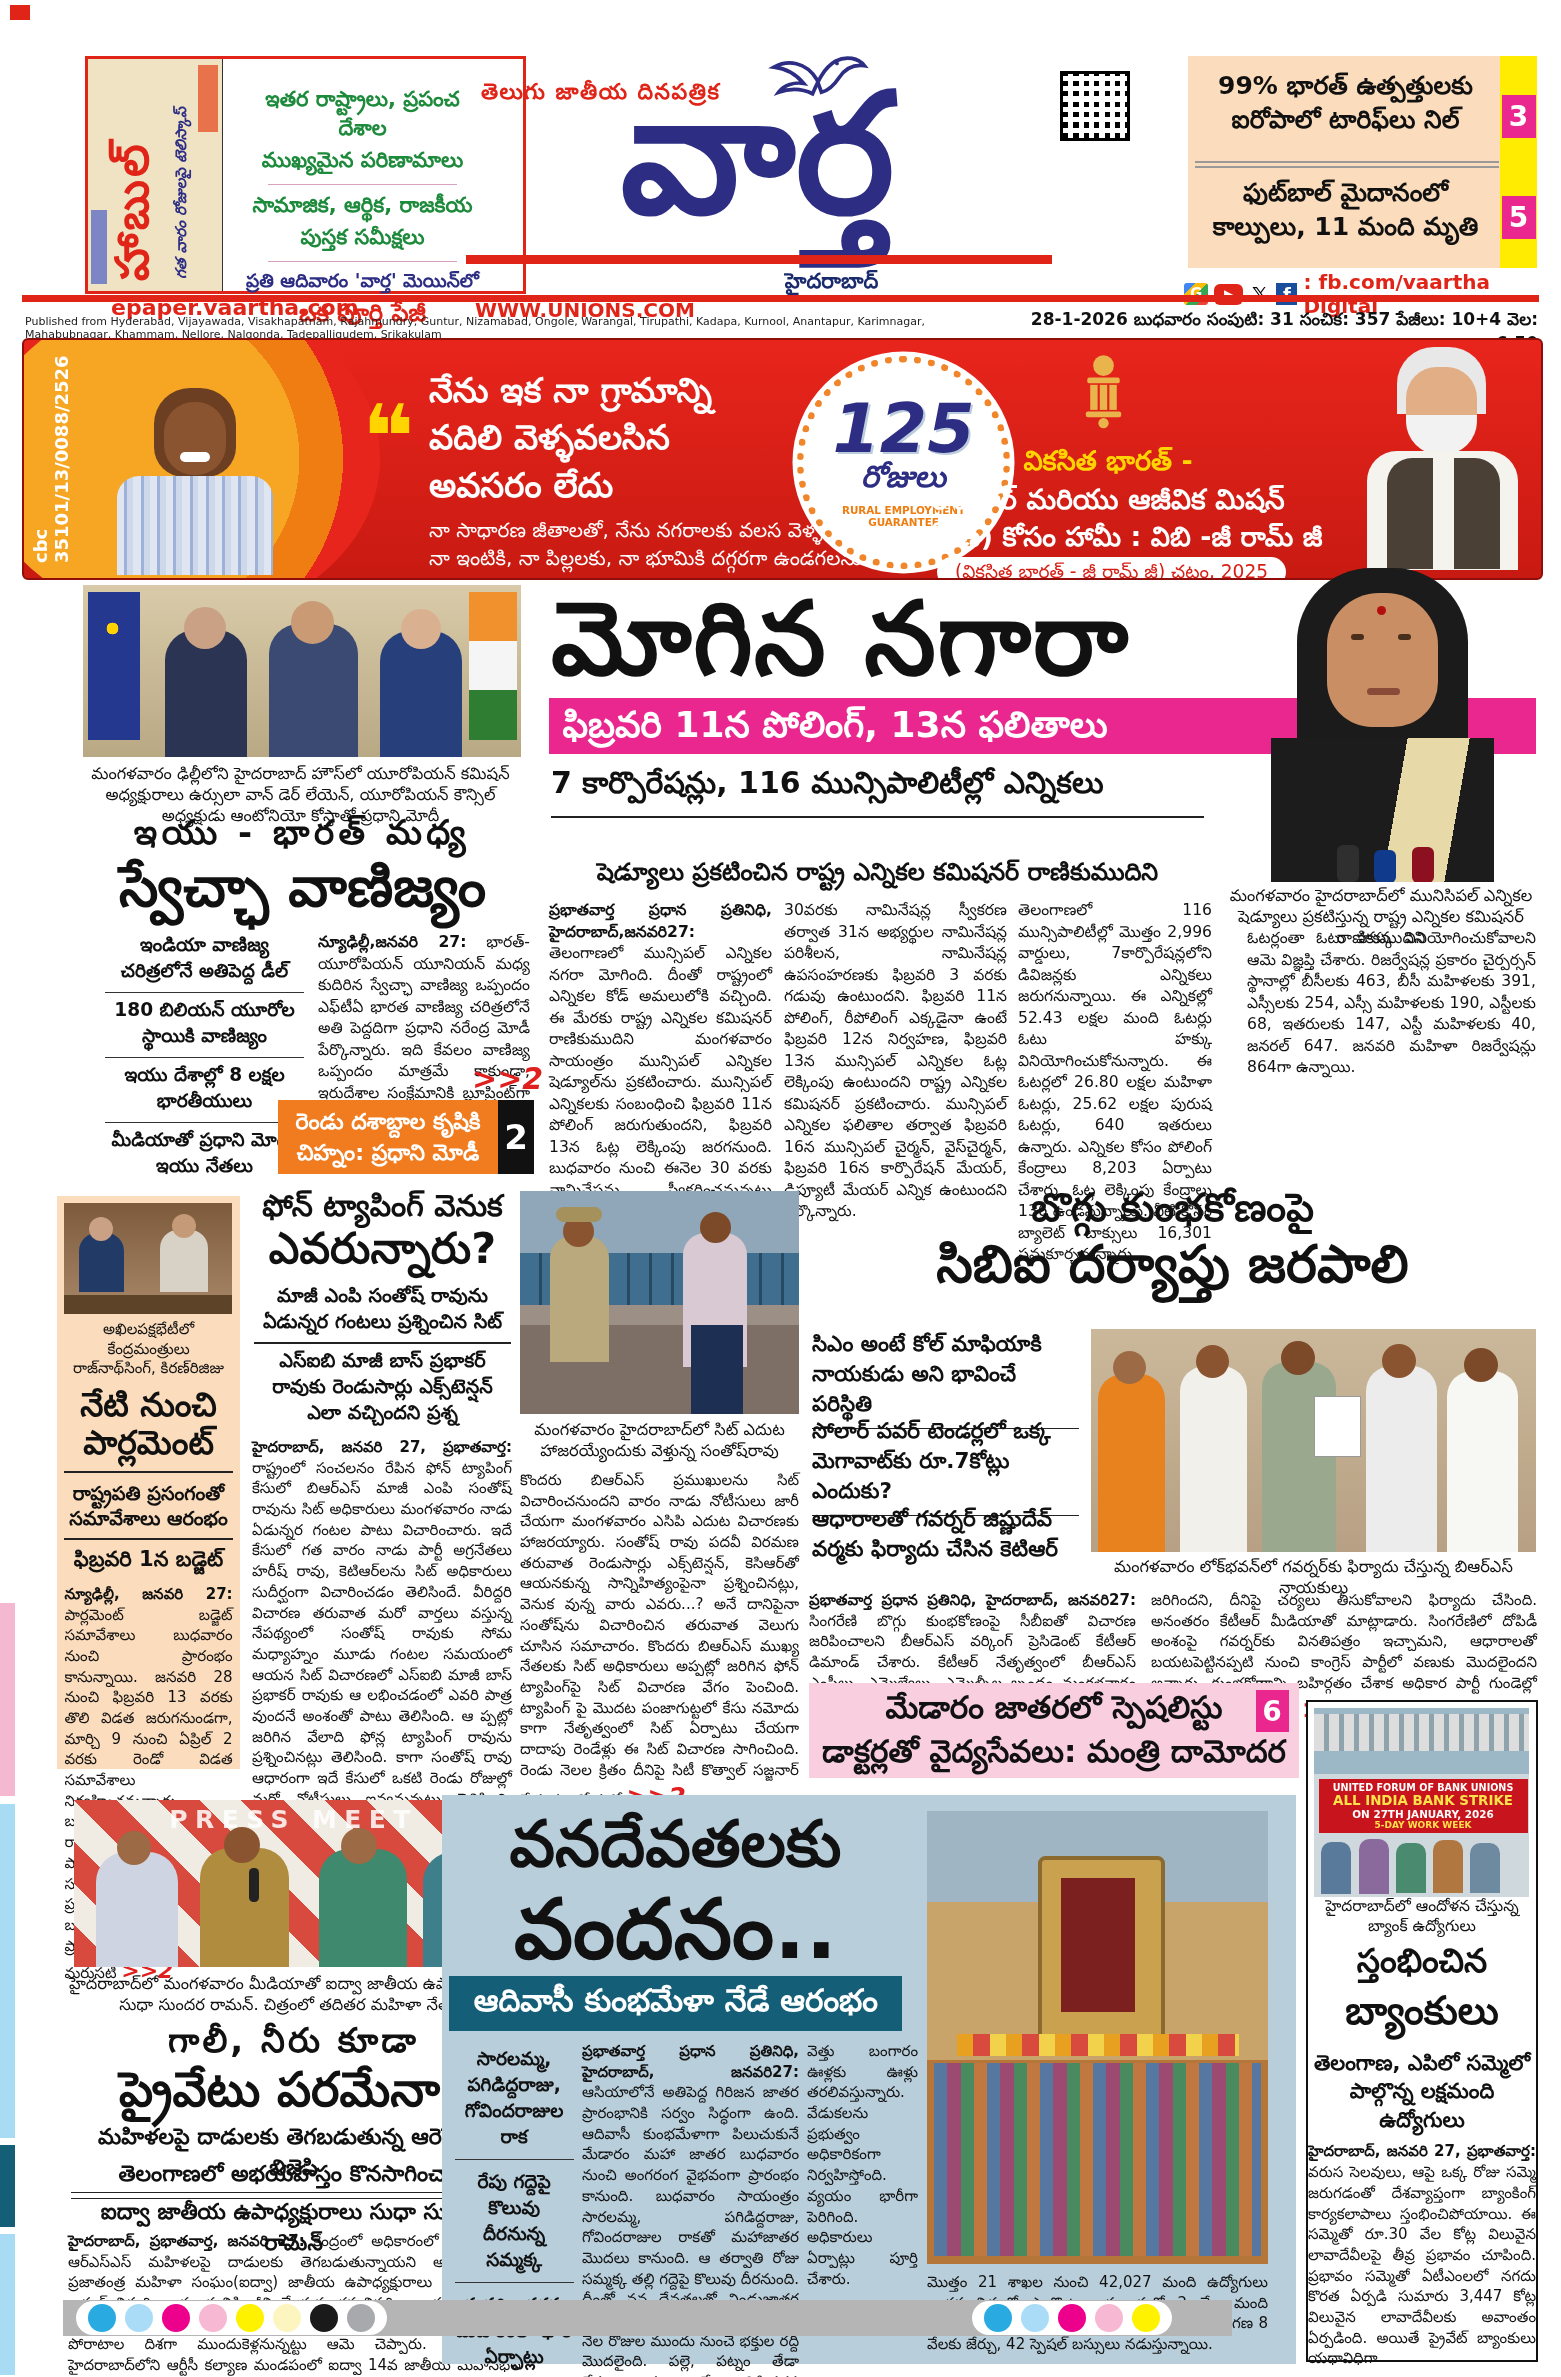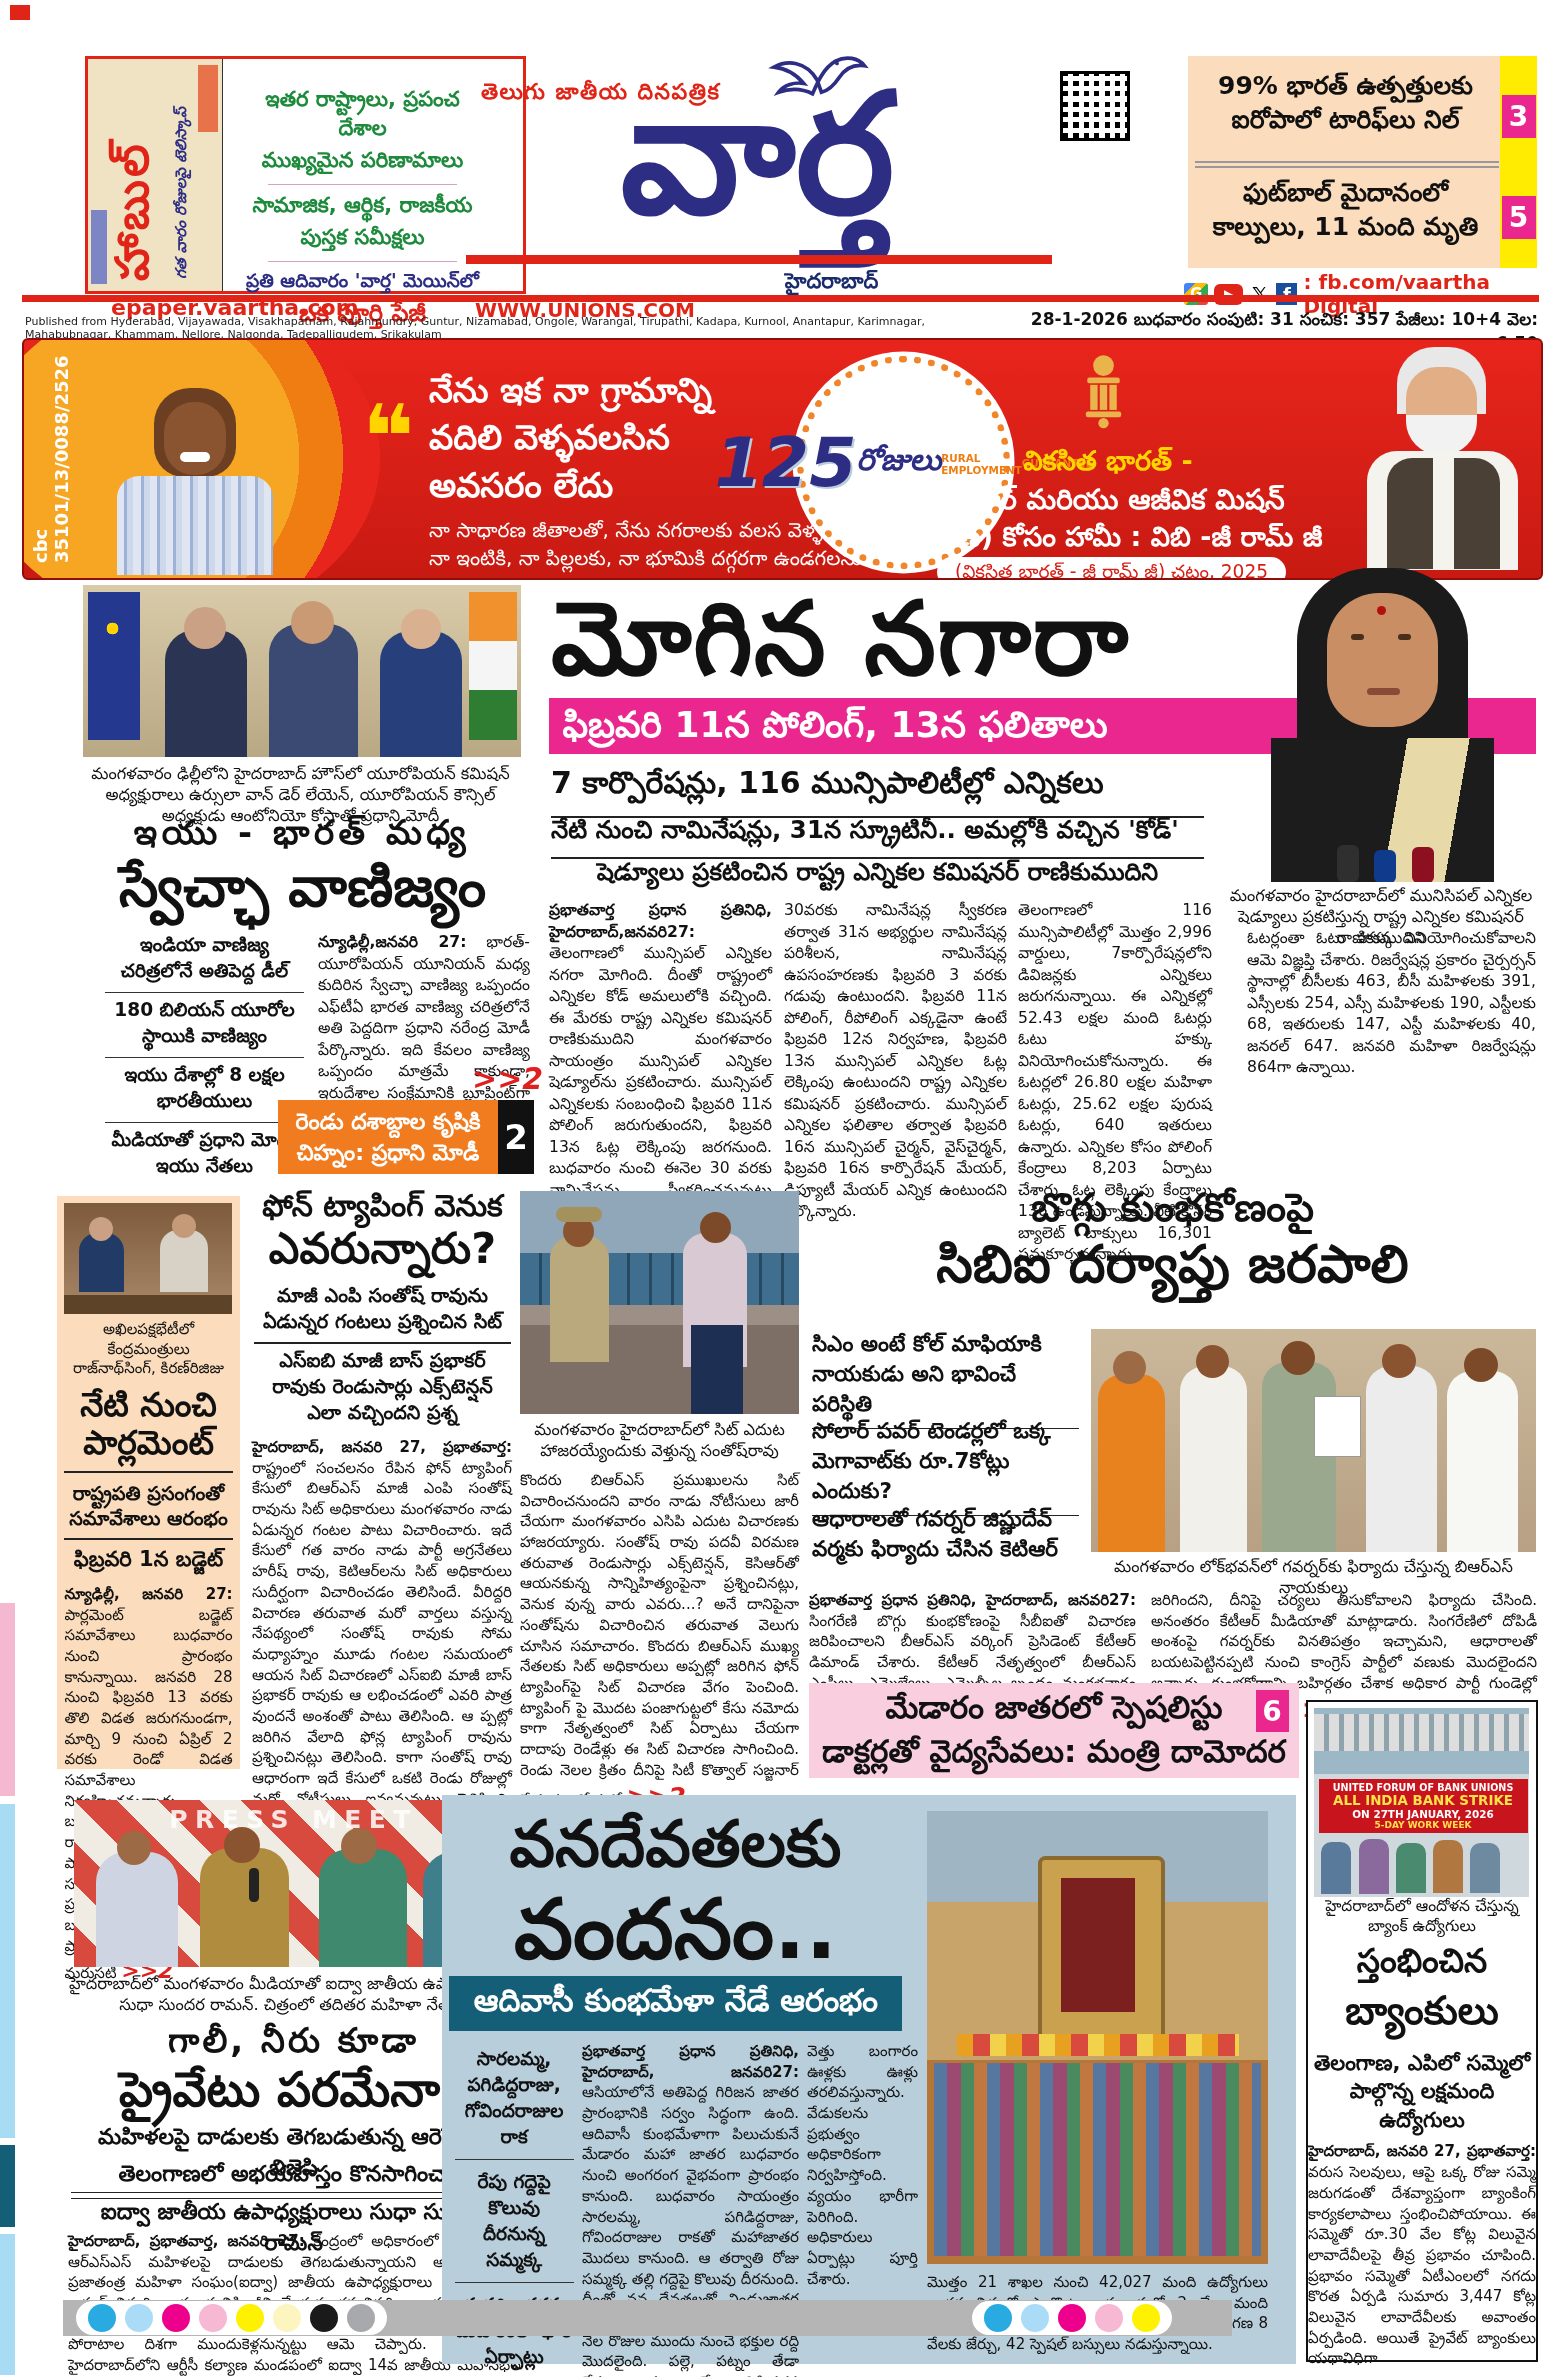--- a/index.html
+++ b/index.html
@@ -91,21 +91,21 @@
       <div class="abs" style="left:104px;top:71px;width:30px;height:10.4px;background:#fff;border-radius:6px"></div>
       <div class="abs" style="left:41px;top:95px;width:156px;height:104px;background:repeating-linear-gradient(90deg,#dfe6f2 0 7.4px,#9db2d6 7.4px 10.4px,#cdd8ea 10.4px 16.3px);border-radius:22px 22px 0 0"></div>
     </div>
     <div class="abs" style="left:338px;top:45px;font-size:89px;color:#ffd400;font-weight:700">❝</div>
     <div class="abs white b" style="left:405px;top:30px;font-size:34px">నేను ఇక నా గ్రామాన్ని</div>
     <div class="abs white b" style="left:405px;top:77px;font-size:34px">వదిలి వెళ్ళవలసిన</div>
     <div class="abs white b" style="left:405px;top:125px;font-size:34px">అవసరం లేదు</div>
     <div class="abs white" style="left:405px;top:178px;font-size:20px">నా సాధారణ జీతాలతో, నేను నగరాలకు వలస వెళ్ళకుండా</div>
     <div class="abs white" style="left:405px;top:206px;font-size:20px">నా ఇంటికి, నా పిల్లలకు, నా భూమికి దగ్గరగా ఉండగలను</div>
 
-    <div class="abs" style="left:773px;top:16.3px;width:199px;height:199px;border-radius:50%;background:#fff;border:7.4px dotted #f0852a;box-shadow:0 0 0 4.5px #fff;display:flex;flex-direction:row;align-items:center;justify-content:center">
+    <div class="abs" style="left:773px;top:16.3px;width:199px;height:199px;border-radius:50%;background:#fff;border:7.4px dotted #f0852a;box-shadow:0 0 0 4.5px #fff;display:flex;flex-direction:column;align-items:center;justify-content:center">
       <div class="b" style="font-size:68px;color:#2d2e83;font-style:italic;line-height:0.9;text-shadow:2.2px 2.2px 0 #bcd">125</div>
       <div class="b" style="font-size:30px;color:#2d2e83;font-style:italic">రోజులు</div>
       <div class="b" style="font-size:10.4px;color:#ef7d12;margin-top:3px">RURAL EMPLOYMENT</div>
       <div class="b" style="font-size:10.4px;color:#ef7d12">GUARANTEE</div>
     </div>
 
     <svg class="abs" style="left:1050px;top:9px" width="59" height="82" viewBox="0 0 80 110">
       <g fill="#e9b44c">
         <circle cx="40" cy="22" r="14"></circle>
         <rect x="18" y="38" width="44" height="8" rx="3"></rect>
@@ -159,21 +159,20 @@
   <div class="abs" style="left:278px;top:1100px;width:256px;height:74px;background:#f07c1f;display:flex">
     <div class="b c white" style="flex:1;font-size:22px;line-height:1.4;padding:7.4px 4.5px">రెండు దశాబ్దాల కృషికి చిహ్నం: ప్రధాని మోడీ</div>
     <div style="width:36px;background:#111;color:#fff;font-weight:700;font-size:34px;display:flex;align-items:center;justify-content:center">2</div>
   </div>
 
   <div class="abs b" style="left:551px;top:579px;width:668px;font-size:102px;letter-spacing:1.5px">మోగిన నగారా</div>
   <div class="abs" style="left:549px;top:698px;width:987px;height:56px;background:#e9278e">
     <div class="b white" style="font-size:36px;padding:6px 0 0 13.4px">ఫిబ్రవరి 11న పోలింగ్, 13న ఫలితాలు</div>
   </div>
   <div class="abs b" style="left:551px;top:765px;width:653px;font-size:30px;border-bottom:2.2px solid #222;padding-bottom:9px">7 కార్పొరేషన్లు, 116 మున్సిపాలిటీల్లో ఎన్నికలు</div>
-  <div class="abs b" style="left:551px;top:815px;width:653px;font-size:24.5px;border-bottom:2.2px solid #222;padding-bottom:7.4px">నేటి నుంచి నామినేషన్లు, 31న స్క్రూటినీ.. అమల్లోకి వచ్చిన 'కోడ్'</div>
   <div class="abs b c" style="left:551px;top:858px;width:653px;font-size:24px">షెడ్యూలు ప్రకటించిన రాష్ట్ర ఎన్నికల కమిషనర్ రాణికుముదిని</div>
 
   <div class="ph" style="left:1226px;top:563px;width:310px;height:319px">
     <div class="abs" style="left:71px;top:4.5px;width:171px;height:223px;background:#1b1b1b;border-radius:74px 74px 45px 45px"></div>
     <div class="abs" style="left:101px;top:30px;width:111px;height:134px;background:#c98e63;border-radius:52px 52px 45px 45px"></div>
     <div class="abs" style="left:151px;top:43px;width:9px;height:9px;border-radius:50%;background:#b40f0f"></div>
     <div class="abs" style="left:125px;top:71px;width:13.4px;height:6px;background:#4a2e1c;border-radius:3px"></div>
     <div class="abs" style="left:172px;top:71px;width:13.4px;height:6px;background:#4a2e1c;border-radius:3px"></div>
     <div class="abs" style="left:141px;top:125px;width:33px;height:7.4px;background:#8a4a38;border-radius:4.5px"></div>
     <div class="abs" style="left:45px;top:175px;width:223px;height:144px;background:linear-gradient(100deg,#1c1c1c 55%,#e7d9a8 55% 80%,#1c1c1c 80%)"></div>

